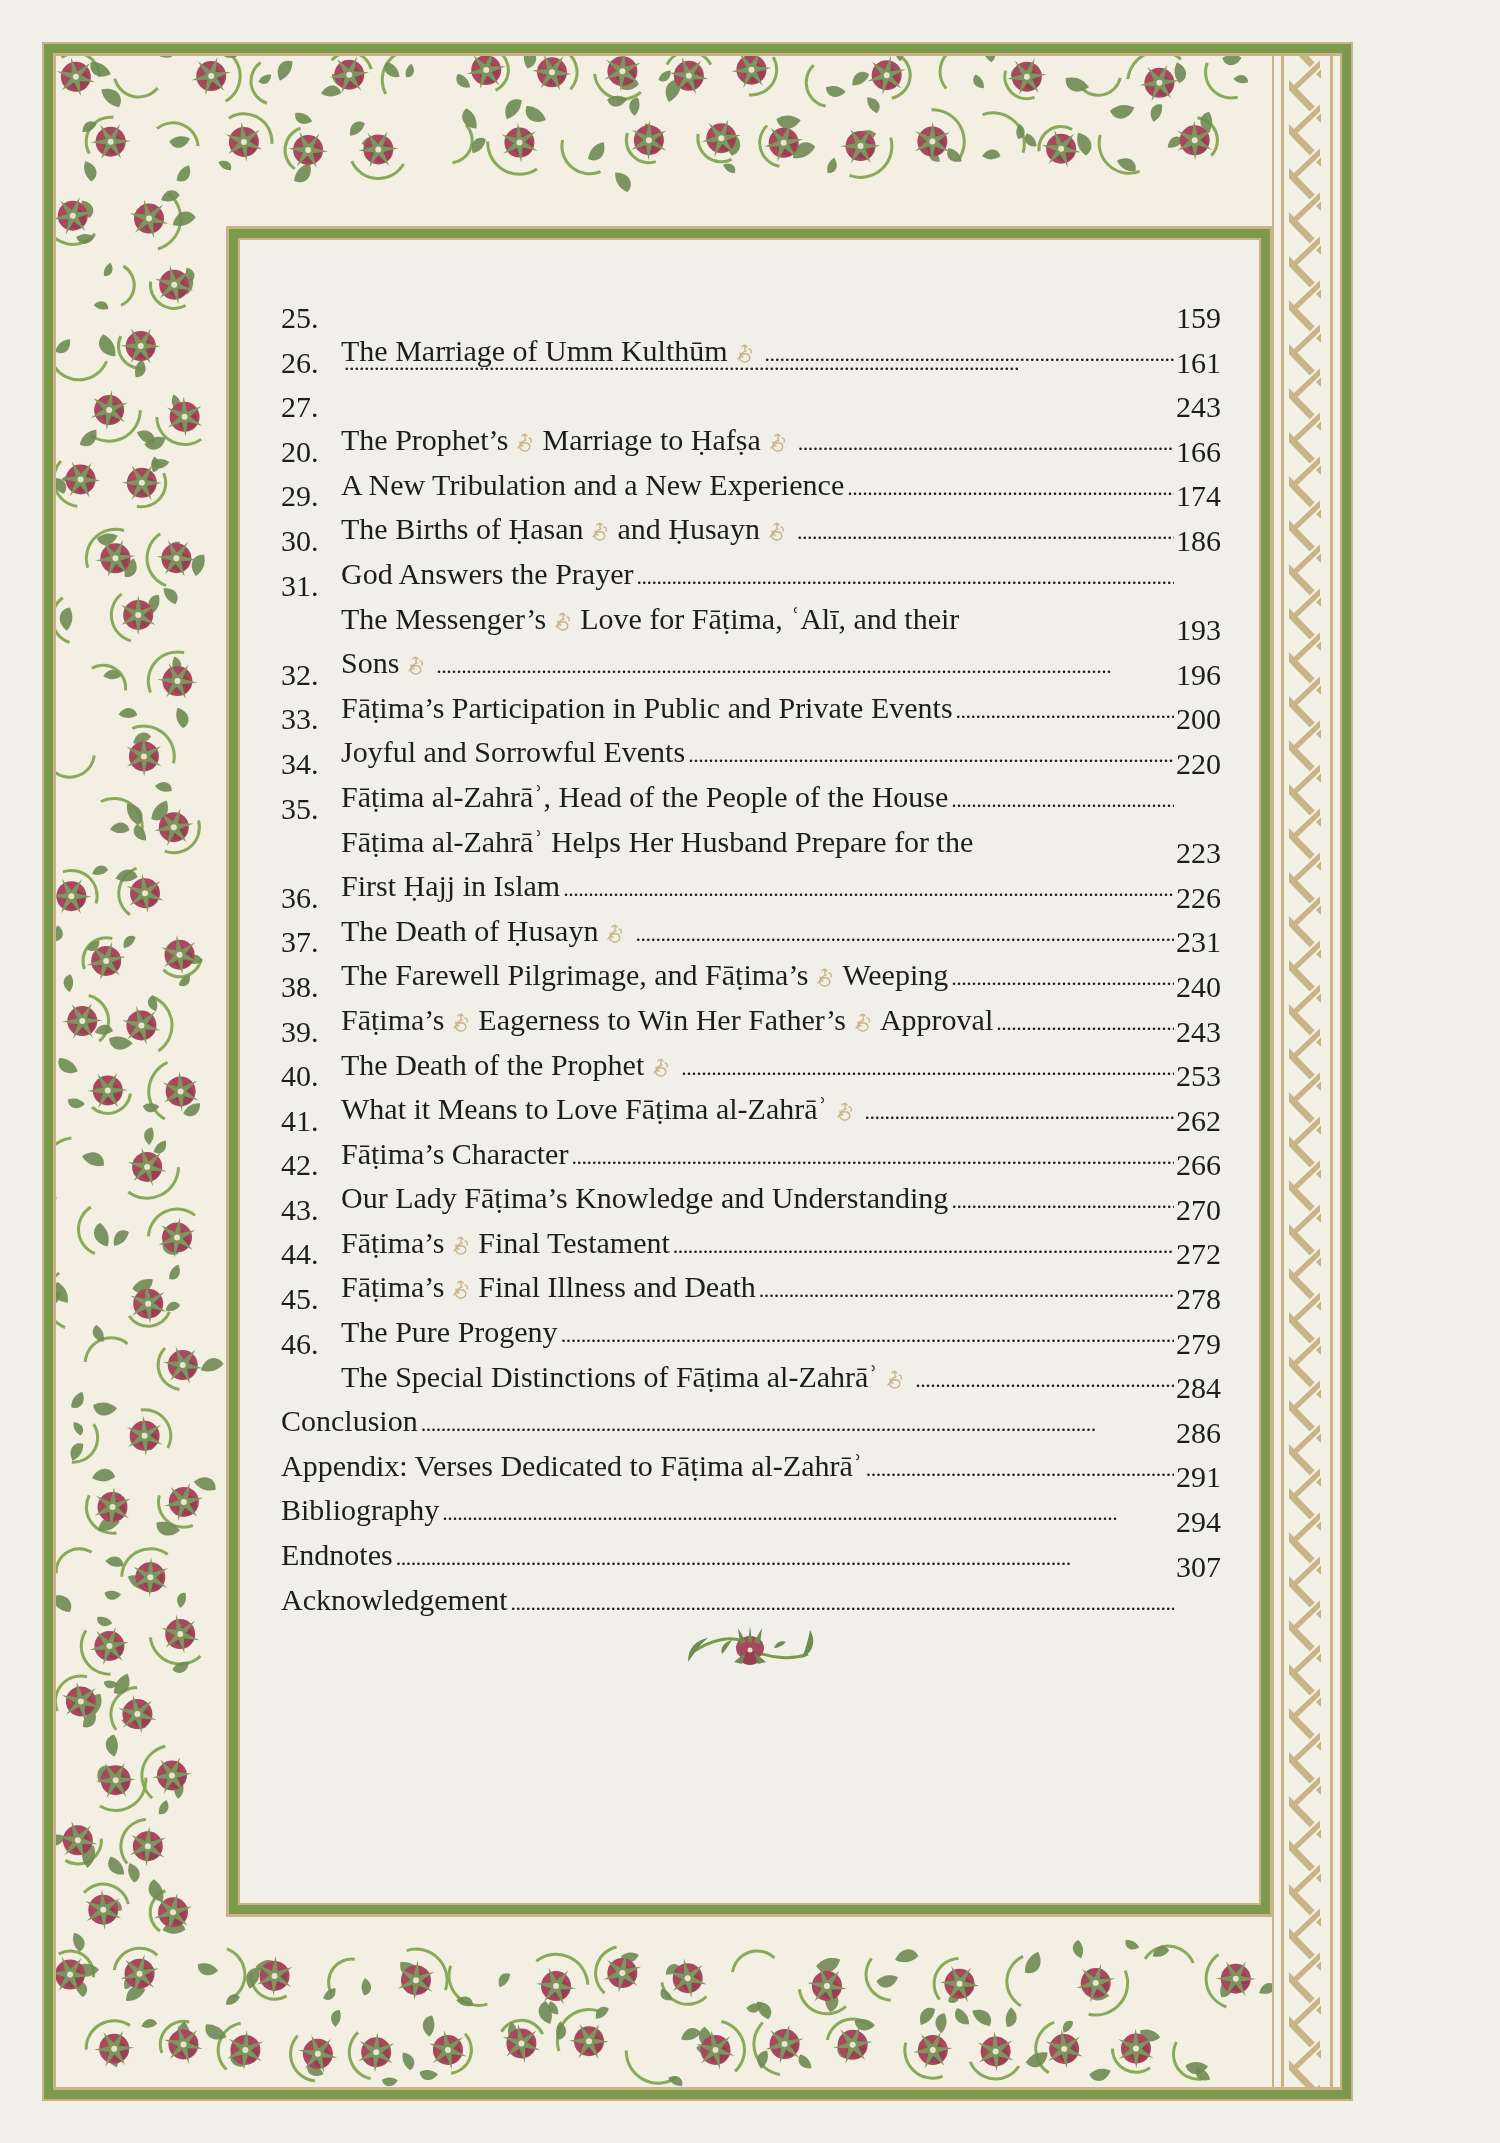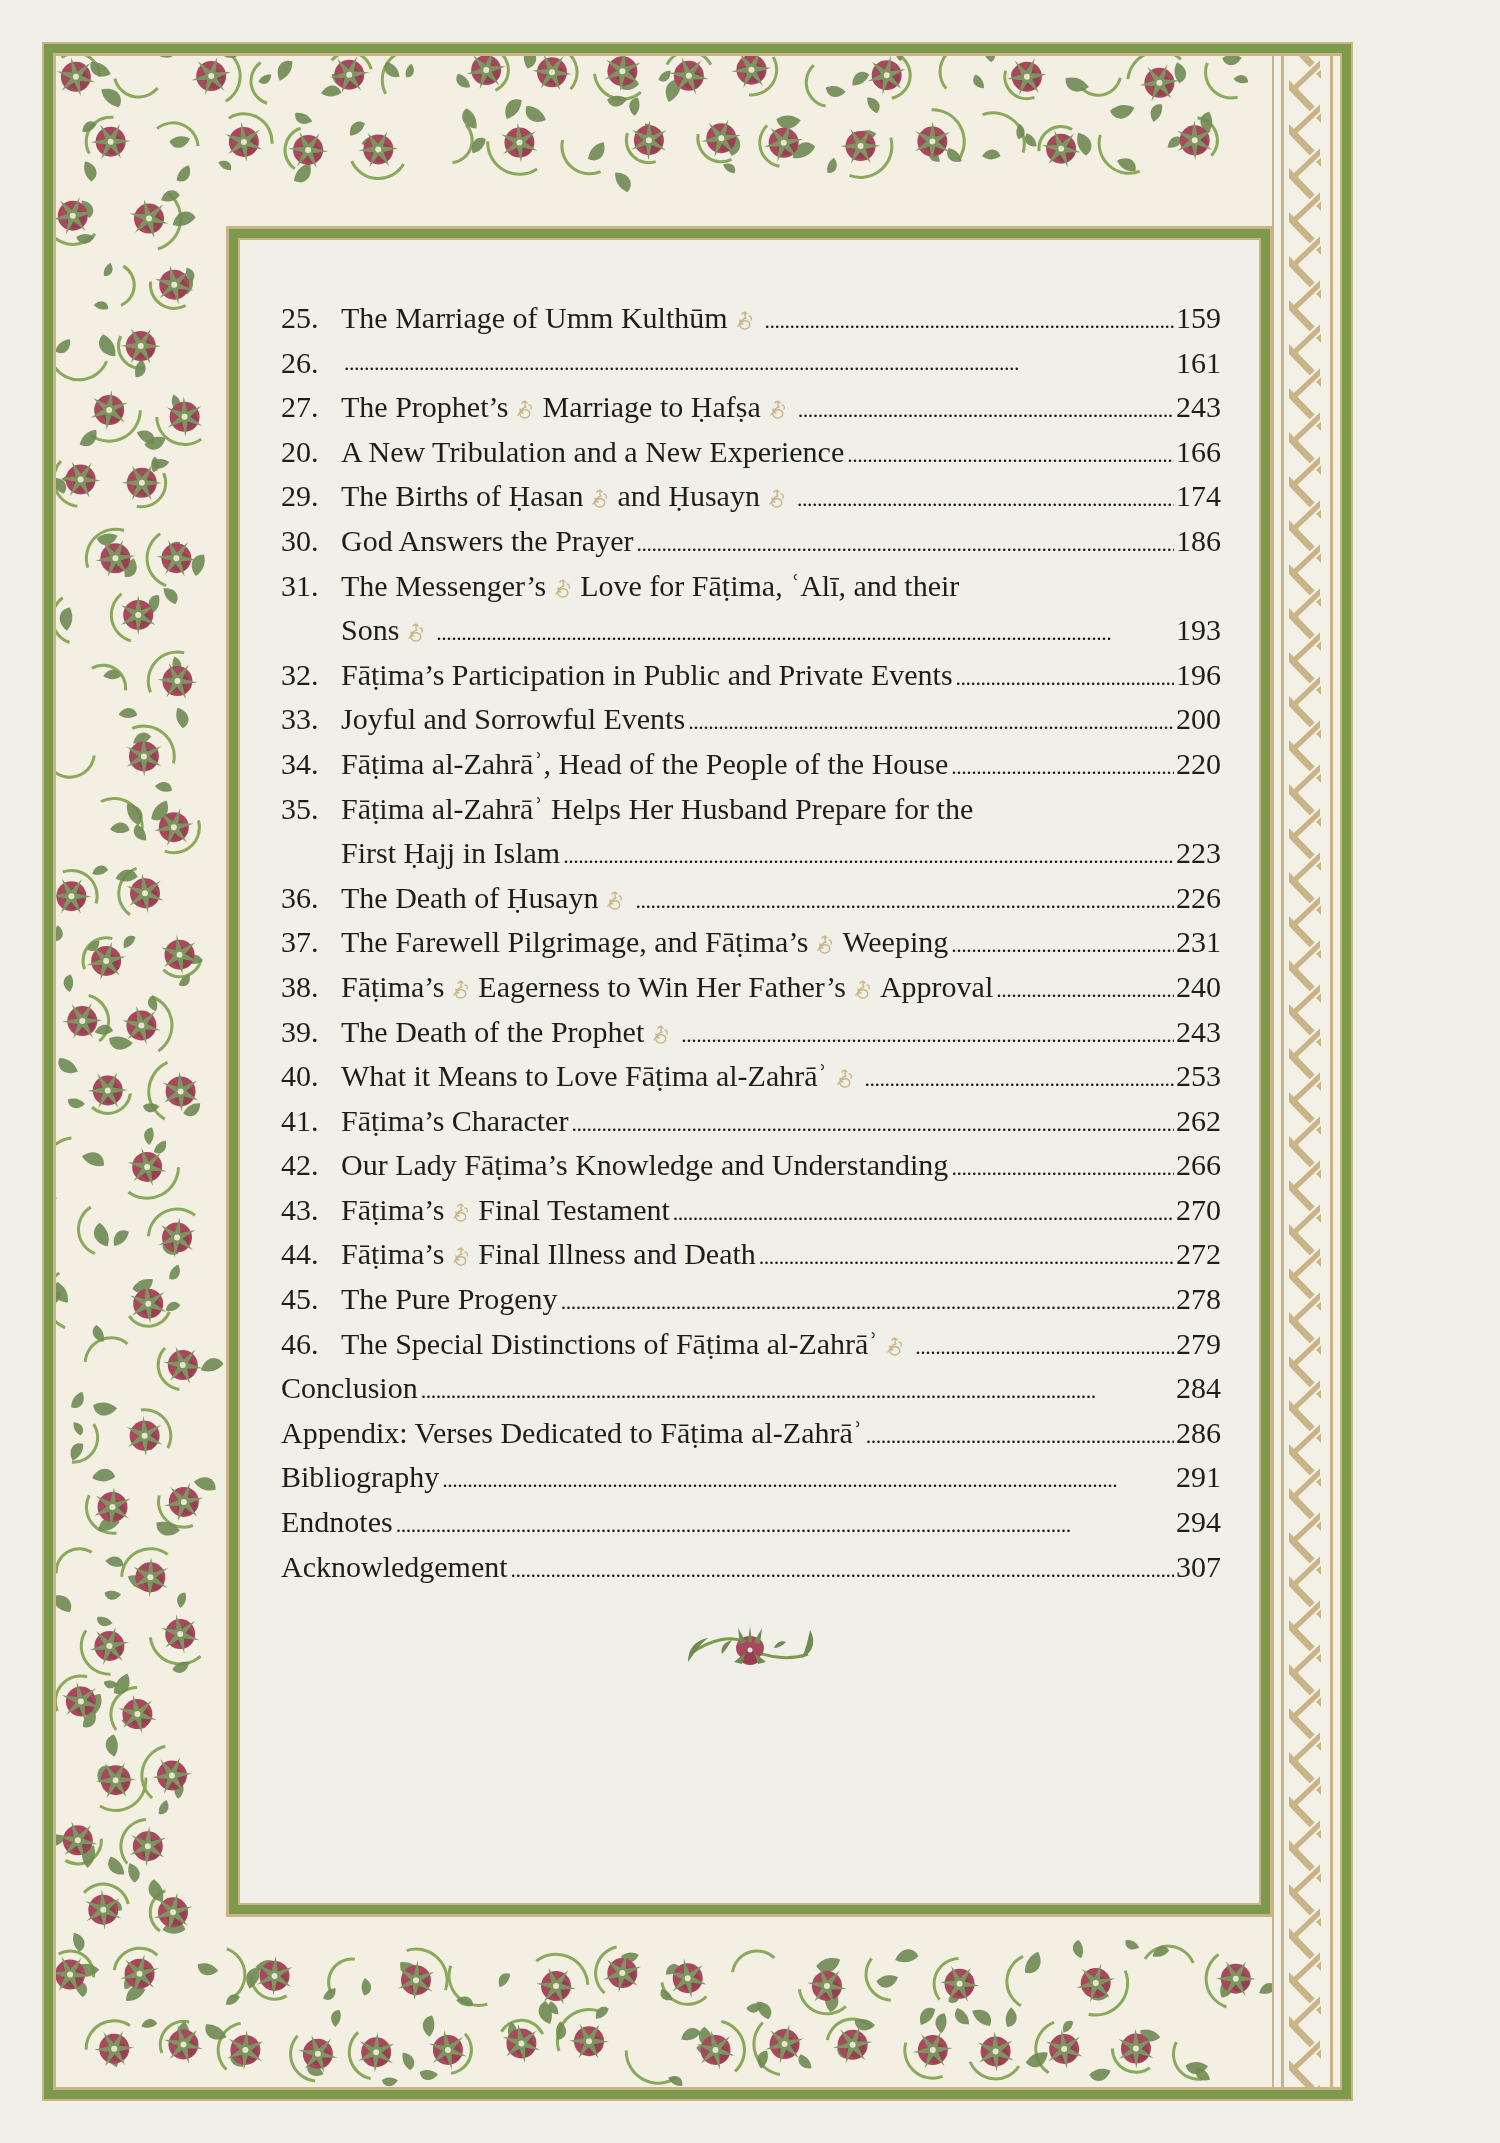--- a/index.html
+++ b/index.html
@@ -87,21 +87,21 @@
     width: 60px;
     flex: 0 0 60px;
   }
   .title-wrap {
     flex: 1 1 auto;
     display: flex;
     align-items: baseline;
     overflow: hidden;
     min-width: 0;
   }
-  .title { flex: 0 0 auto; }
+  .title { flex: 0 0 auto; margin-top: 33px; }
   .dots {
     flex: 1 1 auto;
     overflow: hidden;
     white-space: nowrap;
     letter-spacing: 1px;
     margin: 0 2px 0 3px;
     font-size: 22px;
   }
   .dots::before {
     content: ". . . . . . . . . . . . . . . . . . . . . . . . . . . . . . . . . . . . . . . . . . . . . . . . . . . . . . . . . . . . . . . . . . . . . . . . . . . . . . . . . . . . . . . . . . . . . . . . . . . . . . . . . . . . . . . . . . . . . . . . . . . . . . . . . . . . . . .";

